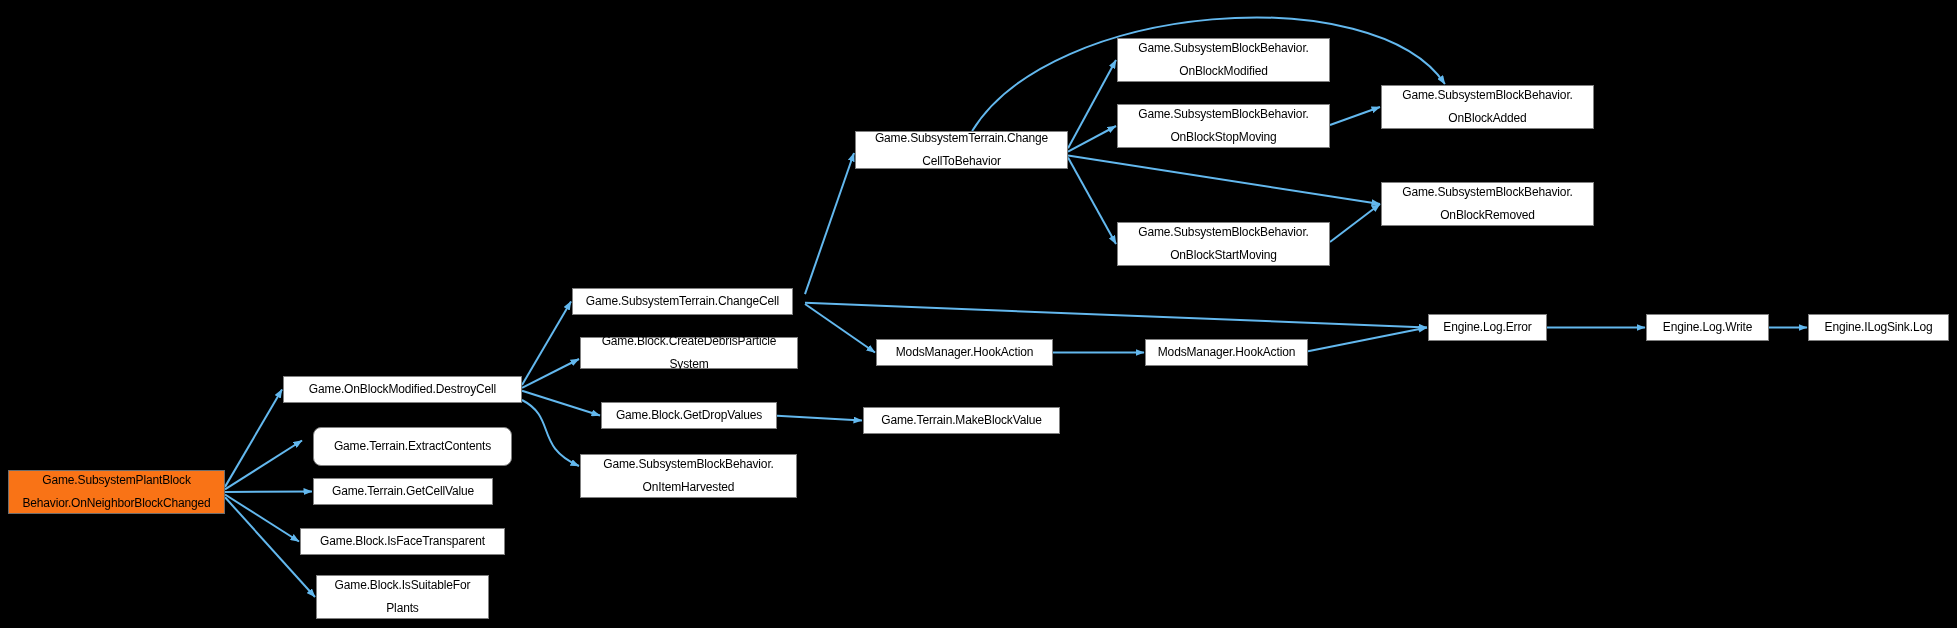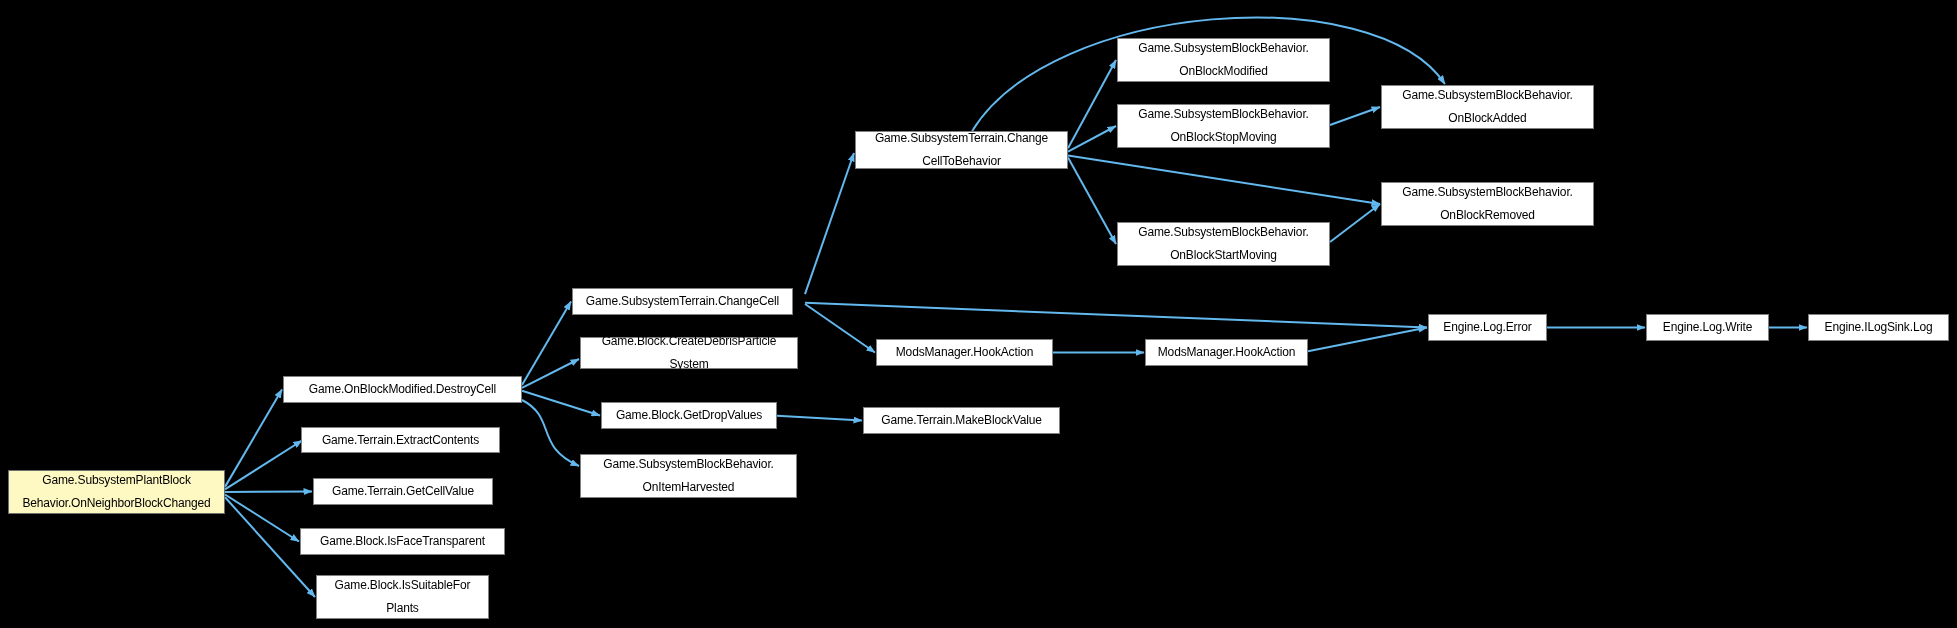--- a/index.html
+++ b/index.html
@@ -32,21 +32,21 @@
     line-height: 23px;
     display: flex;
     align-items: center;
     justify-content: center;
     text-align: center;
     letter-spacing: -0.15px;
     white-space: pre-line;
     z-index: 5;
   }
   .node.root {
-    background: #fef9c3;
+    background: #f97316;
     border: 1px solid #6d6d6d;
   }
   .node-label {
     display: block;
     width: 100%;
     padding: 0 4px;
     box-sizing: border-box;
   }
 </style>
 </head>
@@ -83,21 +83,21 @@
         <path d="M1053,352.5 L1144,352.5" fill="none" stroke="#63b8ee" stroke-width="2" marker-end="url(#arrowhead)"></path>
         <path d="M1308,351.25 L1427,327.5" fill="none" stroke="#63b8ee" stroke-width="2" marker-end="url(#arrowhead)"></path>
         <path d="M1547,327.5 L1645,327.5" fill="none" stroke="#63b8ee" stroke-width="2" marker-end="url(#arrowhead)"></path>
         <path d="M1769,327.5 L1807,327.5" fill="none" stroke="#63b8ee" stroke-width="2" marker-end="url(#arrowhead)"></path>
       </g>
   </svg>
   <div id="node-layer">
       <div class="node root" style="left: 8px; top: 470px; width: 217px; height: 44px;"><span class="node-label">Game.SubsystemPlantBlock
 Behavior.OnNeighborBlockChanged</span></div>
       <div class="node" style="left: 283px; top: 376px; width: 239px; height: 27px;"><span class="node-label">Game.OnBlockModified.DestroyCell</span></div>
-      <div class="node" style="left: 301px; top: 427px; width: 199px; height: 26px;"><span class="node-label">Game.Terrain.ExtractContents</span></div>
+      <div class="node" style="left: 313px; top: 427px; width: 199px; height: 39px; border-radius: 8px;"><span class="node-label">Game.Terrain.ExtractContents</span></div>
       <div class="node" style="left: 313px; top: 478px; width: 180px; height: 27px;"><span class="node-label">Game.Terrain.GetCellValue</span></div>
       <div class="node" style="left: 300px; top: 528px; width: 205px; height: 27px;"><span class="node-label">Game.Block.IsFaceTransparent</span></div>
       <div class="node" style="left: 316px; top: 575px; width: 173px; height: 44px;"><span class="node-label">Game.Block.IsSuitableFor
 Plants</span></div>
       <div class="node" style="left: 572px; top: 288px; width: 221px; height: 27px;"><span class="node-label">Game.SubsystemTerrain.ChangeCell</span></div>
       <div class="node" style="left: 580px; top: 337px; width: 218px; height: 32px;"><span class="node-label">Game.Block.CreateDebrisParticle
 System</span></div>
       <div class="node" style="left: 601px; top: 402px; width: 176px; height: 27px;"><span class="node-label">Game.Block.GetDropValues</span></div>
       <div class="node" style="left: 580px; top: 454px; width: 217px; height: 44px;"><span class="node-label">Game.SubsystemBlockBehavior.
 OnItemHarvested</span></div>

